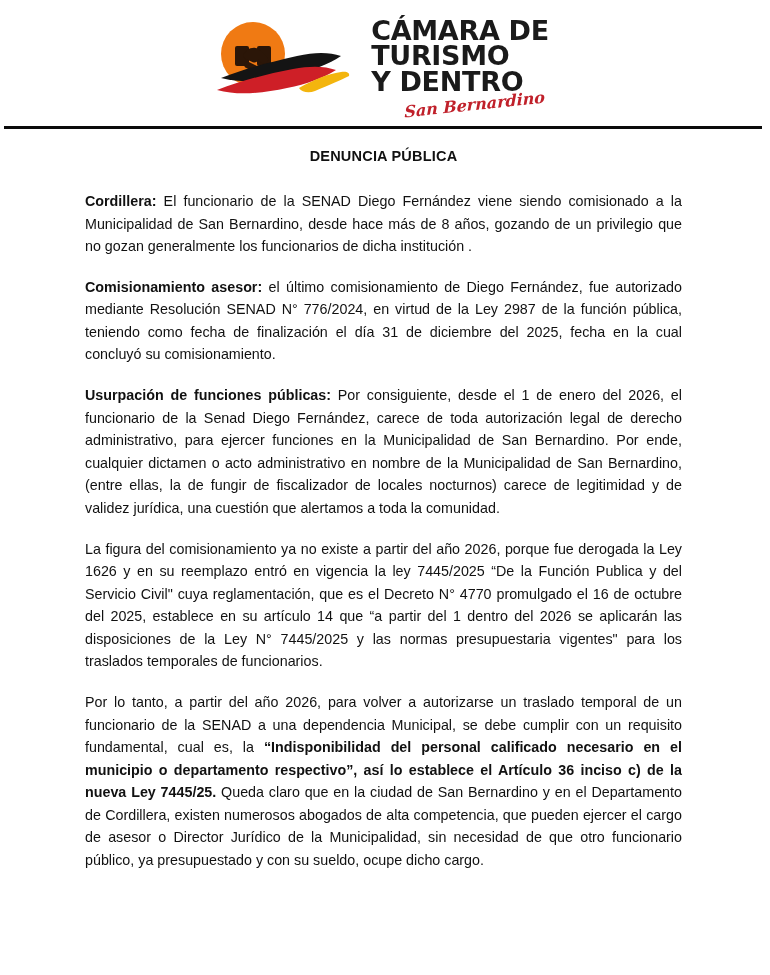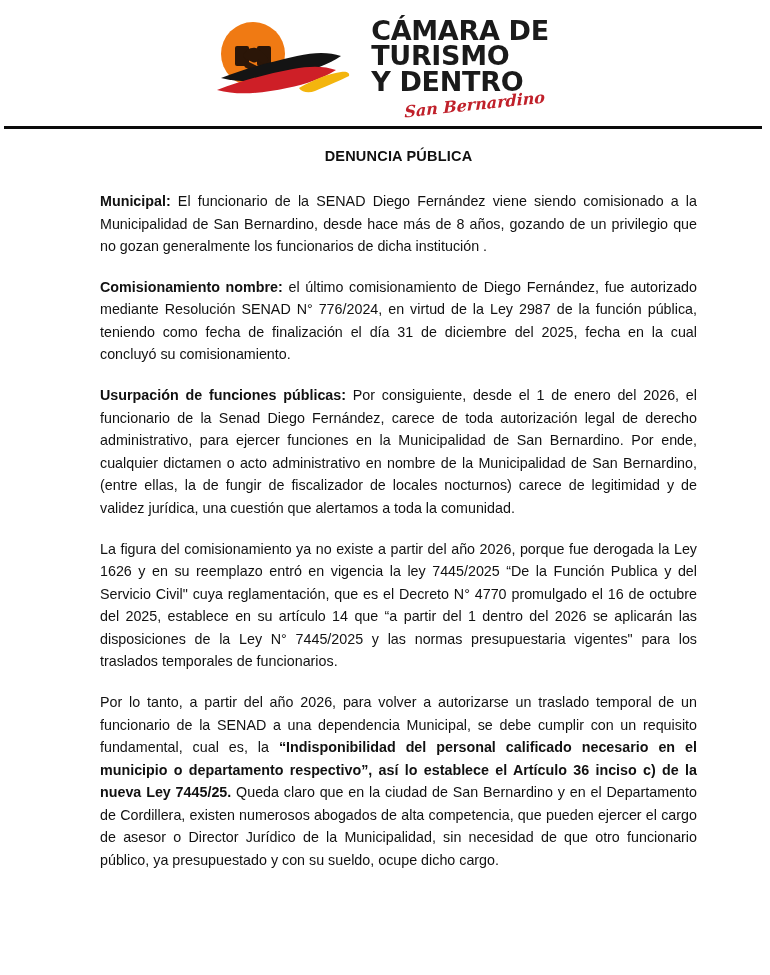--- a/index.html
+++ b/index.html
@@ -74,21 +74,21 @@
     right: 8px;
     top: 126px;
     height: 3px;
     background: #0b0b0b;
   }
 
   
   .doc {
     position: absolute;
     top: 140px;
-    left: 100px;
+    left: 85px;
     width: 597px;
   }
 
   .title-main {
     text-align: center;
     font-family: "Liberation Sans", sans-serif;
     font-weight: bold;
     font-size: 14.5px;
     letter-spacing: 0.2px;
     margin: 8px 0 0 0;
@@ -156,25 +156,25 @@
 </header>
 
 <div class="rule"></div>
 
 <main class="doc">
 
   <h1 class="title-main">DENUNCIA PÚBLICA</h1>
 
 
   <p class="para first">
-    <span class="lead">Municipal:</span><span> El funcionario de la SENAD Diego Fernández viene siendo comisionado a la Municipalidad de San Bernardino, desde hace más de 8 años, gozando de un privilegio que no gozan generalmente los funcionarios de dicha institución .</span>
+    <span class="lead">Cordillera:</span><span> El funcionario de la SENAD Diego Fernández viene siendo comisionado a la Municipalidad de San Bernardino, desde hace más de 8 años, gozando de un privilegio que no gozan generalmente los funcionarios de dicha institución .</span>
   </p>
 
   <p class="para">
-    <span class="lead">Comisionamiento nombre:</span><span> el último comisionamiento de Diego Fernández, fue autorizado mediante Resolución SENAD N° 776/2024, en virtud de la Ley 2987 de la función pública,  teniendo como fecha de finalización el día 31 de diciembre del 2025, fecha en la cual concluyó su comisionamiento.</span>
+    <span class="lead">Comisionamiento asesor:</span><span> el último comisionamiento de Diego Fernández, fue autorizado mediante Resolución SENAD N° 776/2024, en virtud de la Ley 2987 de la función pública,  teniendo como fecha de finalización el día 31 de diciembre del 2025, fecha en la cual concluyó su comisionamiento.</span>
   </p>
 
   <p class="para">
     <span class="lead">Usurpación de funciones públicas:</span><span> Por consiguiente, desde el 1 de enero del 2026, el funcionario de la Senad Diego Fernández, carece de toda autorización legal de derecho administrativo, para ejercer funciones en la Municipalidad de San Bernardino. Por ende, cualquier dictamen  o acto administrativo en nombre de la Municipalidad de San Bernardino, (entre ellas, la de fungir de fiscalizador de locales nocturnos)  carece de legitimidad y de validez jurídica, una cuestión que alertamos a toda la comunidad.</span>
   </p>
 
   <p class="para">
     <span>La figura del comisionamiento ya no existe a partir del año 2026, porque fue derogada la Ley 1626 y en su reemplazo entró en vigencia la ley 7445/2025 “De la Función Publica y del Servicio Civil" cuya reglamentación, que es el Decreto N° 4770 promulgado el 16 de octubre del 2025, establece en su artículo 14 que “a partir del 1 dentro del 2026 se aplicarán las disposiciones de la Ley N° 7445/2025 y las normas presupuestaria vigentes" para los traslados temporales de funcionarios.</span>
   </p>
 

